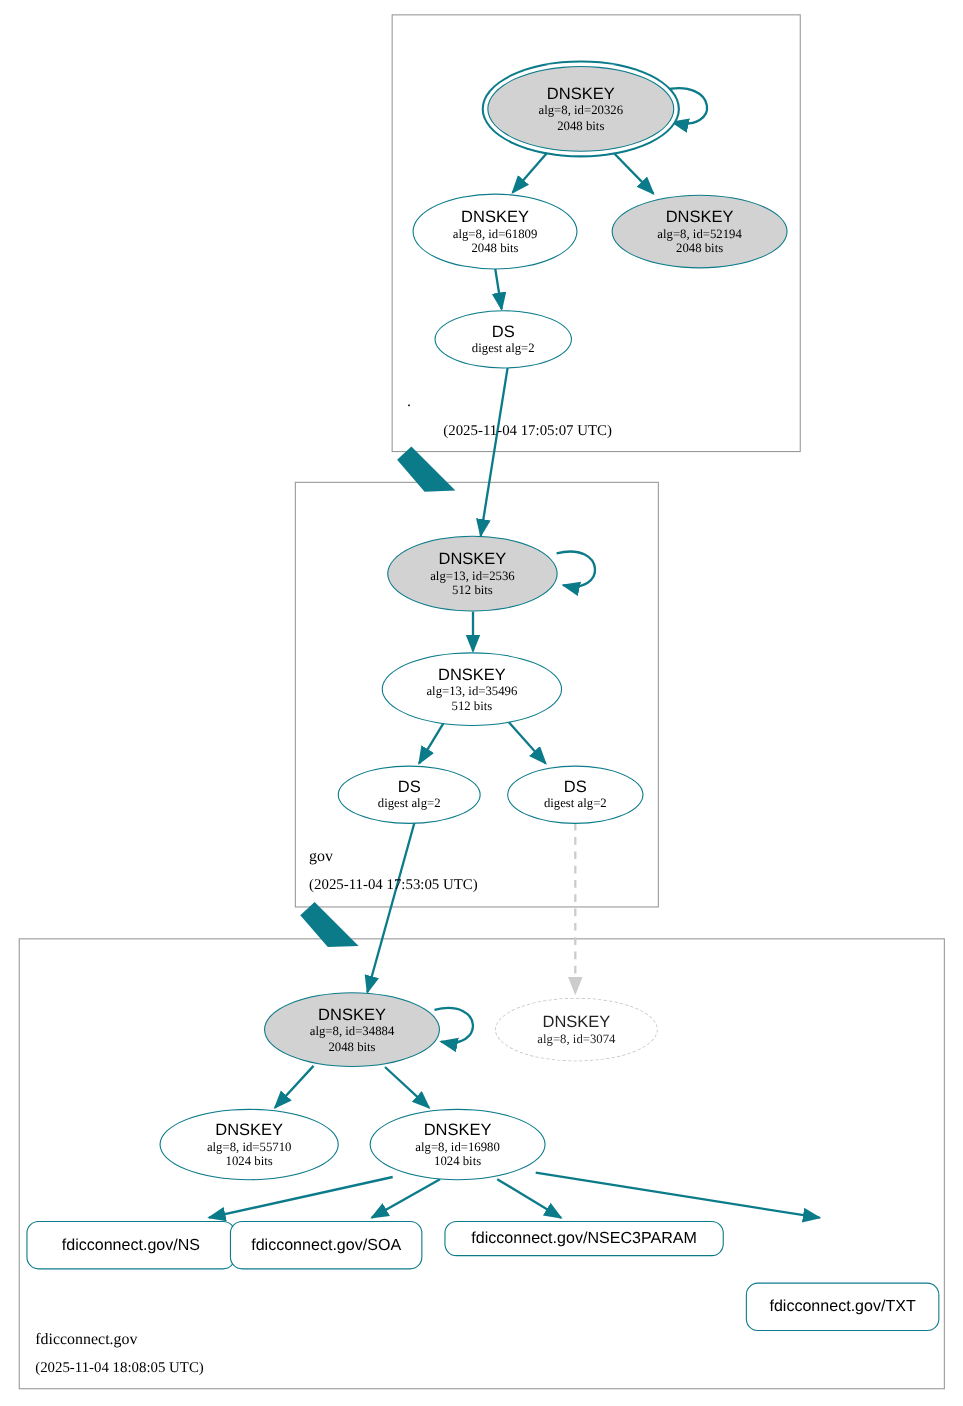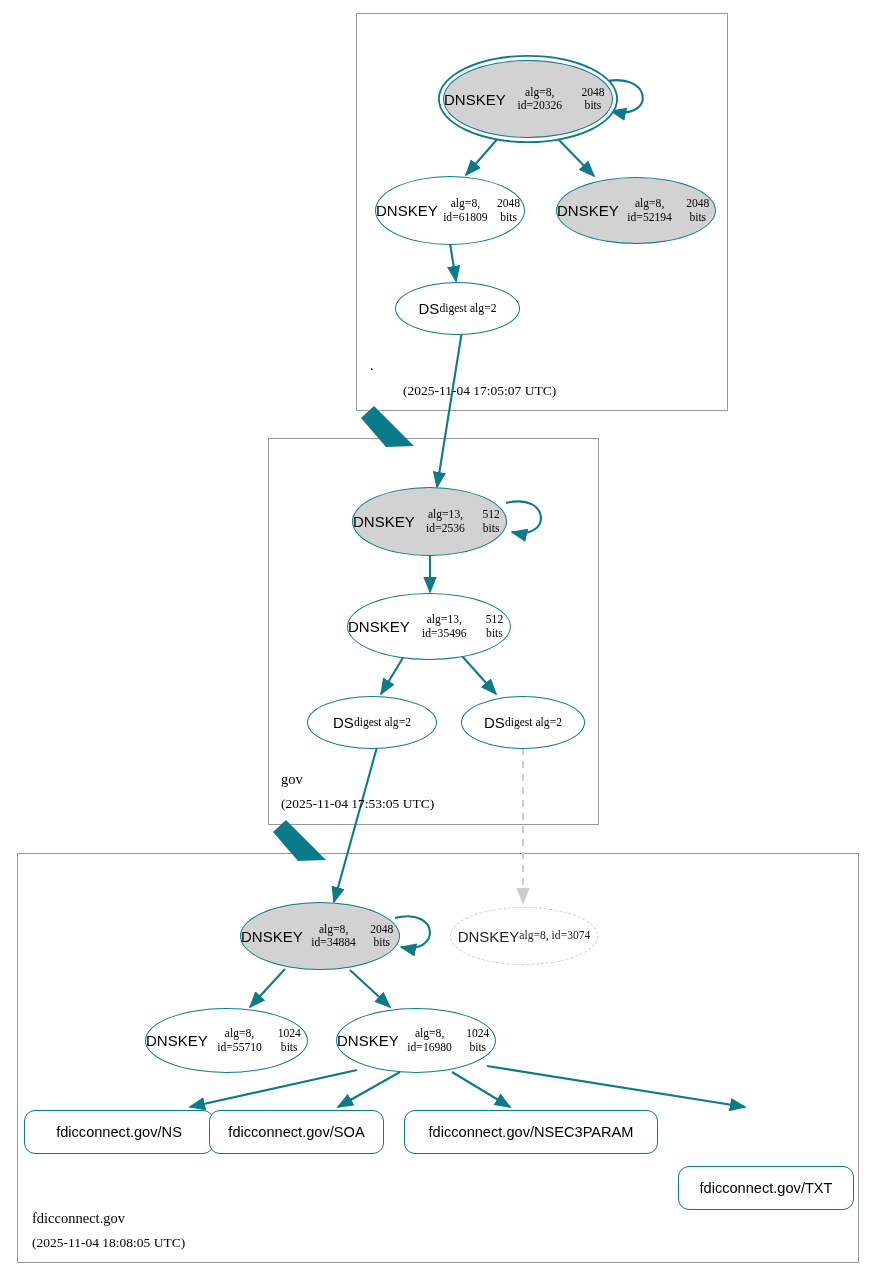--- a/index.html
+++ b/index.html
@@ -3,21 +3,21 @@
 <meta charset="utf-8">
 <style>
   html,body{margin:0;padding:0;background:#ffffff;}
   #stage{position:relative;width:875px;height:1278px;overflow:hidden;
          font-family:"Liberation Sans", sans-serif;background:#fff;}
   .zone-box{position:absolute;border:1px solid #999999;box-sizing:border-box;background:transparent;}
   .zone-label{position:absolute;font-family:"Liberation Serif", serif;color:#000;white-space:nowrap;}
   .zone-name{font-size:14.5px;}
   .zone-time{font-size:13.5px;}
   svg.edges{position:absolute;left:0;top:0;width:875px;height:1278px;overflow:visible;}
-  .node{position:absolute;display:flex;flex-direction:row;align-items:center;justify-content:center;
+  .node{position:absolute;display:flex;flex-direction:column;align-items:center;justify-content:center;
         text-align:center;box-sizing:border-box;color:#000;}
   .ell{border:1.9px solid #0b7b8a;border-radius:50%;background:#ffffff;}
   .ell.filled{background:#d2d2d2;}
   .ell.ksk{box-shadow:0 0 0 3.2px #ffffff, 0 0 0 5.1px #0b7b8a;}
   .ell.ghost{border:1.9px dashed #cccccc;background:transparent;}
   .ell.ghost .t1,.ell.ghost .t2{color:#222;}
   .rrset{border:1.9px solid #0b7b8a;border-radius:11px;background:#ffffff;
          align-items:center;justify-content:center;}
   .t1{font-size:15px;line-height:17px;font-family:"Liberation Sans", sans-serif;}
   .t2{font-size:11.6px;line-height:13.4px;font-family:Liberation Serif, serif;}
@@ -158,21 +158,21 @@
     <div class="t2">alg=8, id=16980</div>
     <div class="t2">1024 bits</div>
   </div>
 
   <div class="node rrset" style="left:24px;top:1110px;width:190px;height:44px;">
     <div class="t1">fdicconnect.gov/NS</div>
   </div>
   <div class="node rrset" style="left:209px;top:1110px;width:175px;height:44px;">
     <div class="t1">fdicconnect.gov/SOA</div>
   </div>
-  <div class="node rrset" style="left:404px;top:1110px;width:254px;height:44px;">
+  <div class="node rrset" style="left:404px;top:1110px;width:254px;height:32px;">
     <div class="t1">fdicconnect.gov/NSEC3PARAM</div>
   </div>
   <div class="node rrset" style="left:678px;top:1166px;width:176px;height:44px;">
     <div class="t1">fdicconnect.gov/TXT</div>
   </div>
 
   <div class="zone-label zone-name" style="left:32px;top:1210px;">fdicconnect.gov</div>
   <div class="zone-label zone-time" style="left:32px;top:1235px;">(2025-11-04 18:08:05 UTC)</div>
 
 </div>

